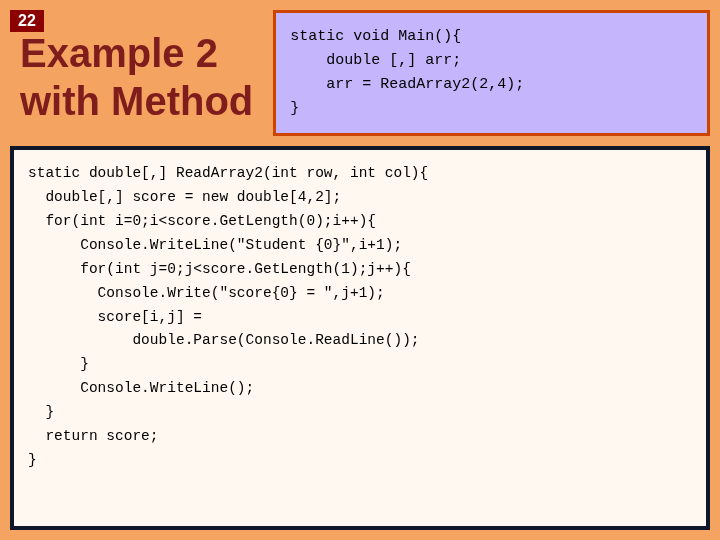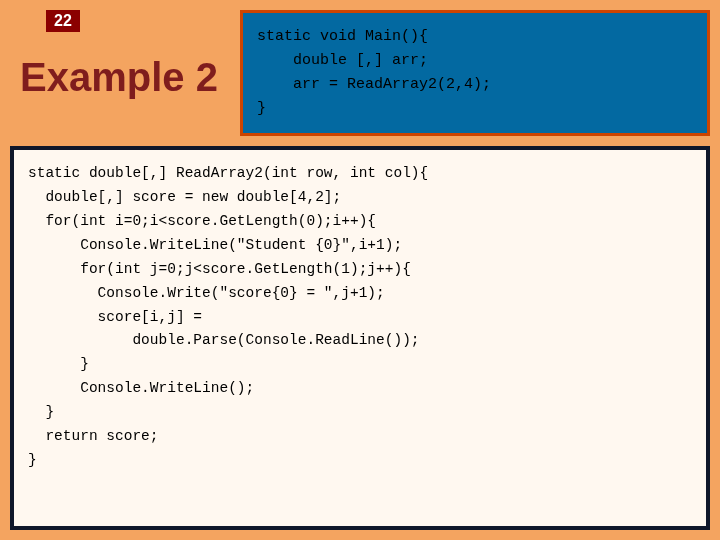--- a/index.html
+++ b/index.html
@@ -48,35 +48,34 @@
       top: 0;
       left: 0;
       background-color: #8b0000;
       color: #ffffff;
       font-family: Arial, sans-serif;
       font-size: 16px;
       font-weight: bold;
       padding: 2px 8px;
       min-width: 30px;
       text-align: center;
-      margin-left: 36px;
     }
 
     .title-text {
       font-family: Arial, sans-serif;
       font-size: 40px;
       font-weight: bold;
       color: #7f1d1d;
       line-height: 1.2;
       margin-top: 7px;
     }
 
     .code-box-top {
       flex: 1;
-      background-color: #0369a1;
+      background-color: #c4b5fd;
       border: 3px solid #cc4400;
       padding: 12px 14px;
       font-size: 15px;
       line-height: 1.6;
       color: #000000;
       white-space: pre;
     }
 
     
     .code-box-bottom {
@@ -93,20 +92,21 @@
   </style>
 </head>
 <body>
 
 <div class="slide-container">
   <div class="top-section">
     <div class="title-area">
       <div class="slide-number">22</div>
       <div class="title-text">
         <span>Example 2</span><br>
+        <span>with Method</span>
       </div>
     </div>
     <div class="code-box-top">static void Main(){
     double [,] arr;
     arr = ReadArray2(2,4);
 }</div>
   </div>
   <div class="code-box-bottom">static double[,] ReadArray2(int row, int col){
   double[,] score = new double[4,2];
   for(int i=0;i&lt;score.GetLength(0);i++){

